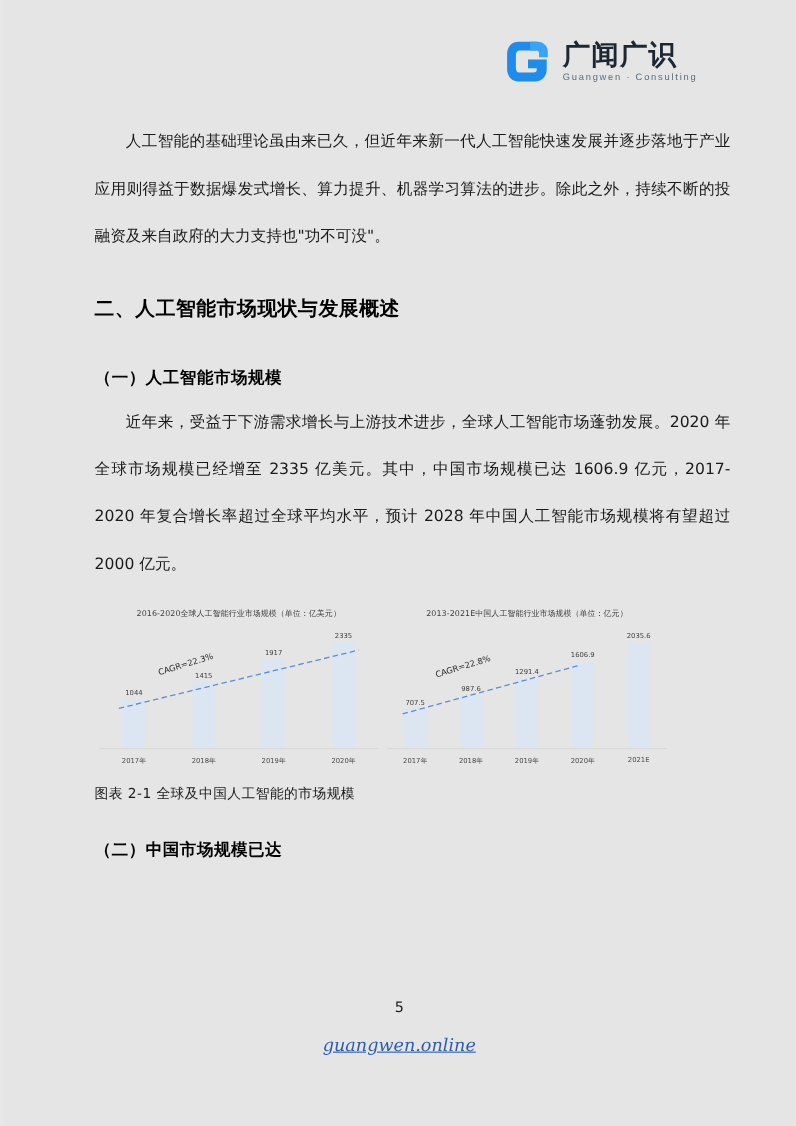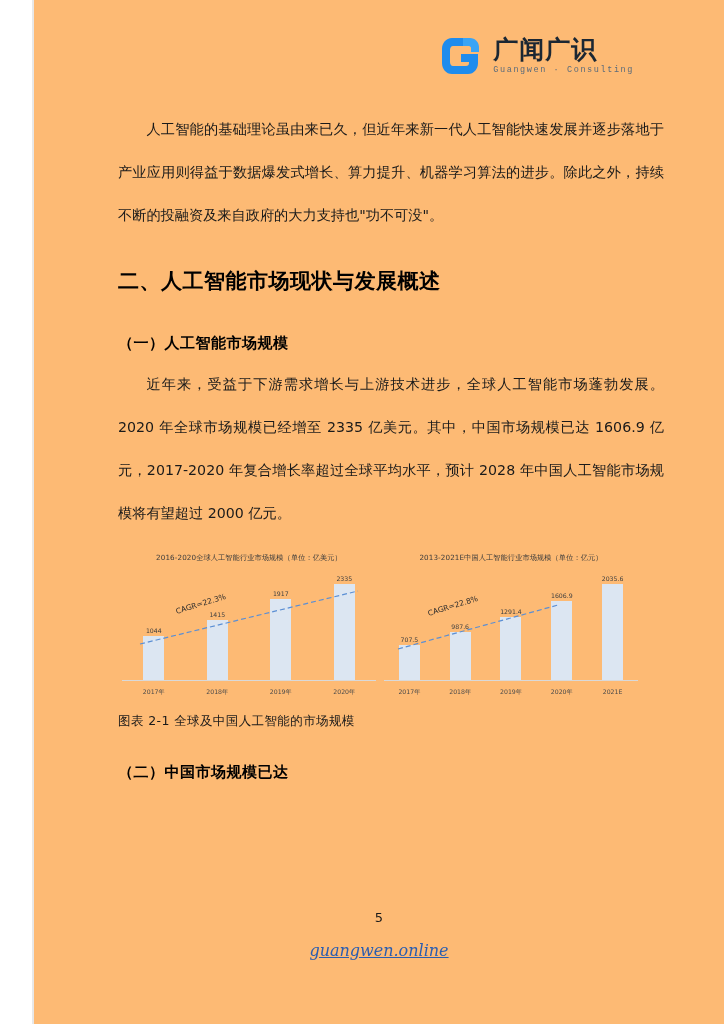--- a/index.html
+++ b/index.html
@@ -11,24 +11,23 @@
     width: 724px;
     height: 1024px;
     font-family: "Liberation Sans", "DejaVu Sans", sans-serif;
     color: #1a1a1a;
     position: relative;
     overflow: hidden;
   }
   .page {
     position: absolute;
     inset: 0;
-    background: #fdba74;
+    background: #e5e5e5;
     border-left: 2px solid #e8e8e8;
     box-sizing: border-box;
-    margin-left: 32px;
   }
 
   
   .header {
     position: absolute;
     top: 34px;
     right: 90px;
     display: flex;
     align-items: center;
     gap: 10px;
@@ -49,21 +48,21 @@
     font-weight: 700;
     letter-spacing: 1px;
     color: #1b2733;
     font-family: "DejaVu Sans", "Liberation Sans", sans-serif;
   }
   .logo-en {
     font-size: 8.5px;
     letter-spacing: 1.6px;
     color: #5a6b7b;
     margin-top: 4px;
-    font-family: Liberation Mono, monospace;
+    font-family: Liberation Sans, sans-serif;
   }
 
   
   .content {
     position: absolute;
     left: 84px;
     right: 60px;
     top: 108px;
   }
   p.body-text {
@@ -71,21 +70,21 @@
     font-size: 14.2px;
     line-height: 43px;
     text-align: justify;
     text-justify: inter-ideograph;
     color: #1a1a1a;
     font-family: "DejaVu Sans", "Liberation Sans", sans-serif;
     text-indent: 2em;
   }
   h2.heading-1 {
     margin: 24px 0 0 0;
-    font-size: 21px;
+    font-size: 18px;
     font-weight: 700;
     line-height: 40px;
     color: #000;
     font-family: "DejaVu Sans", "Liberation Sans", sans-serif;
     letter-spacing: 0.5px;
   }
   h3.heading-2 {
     margin: 22px 0 0 0;
     font-size: 15px;
     font-weight: 700;

